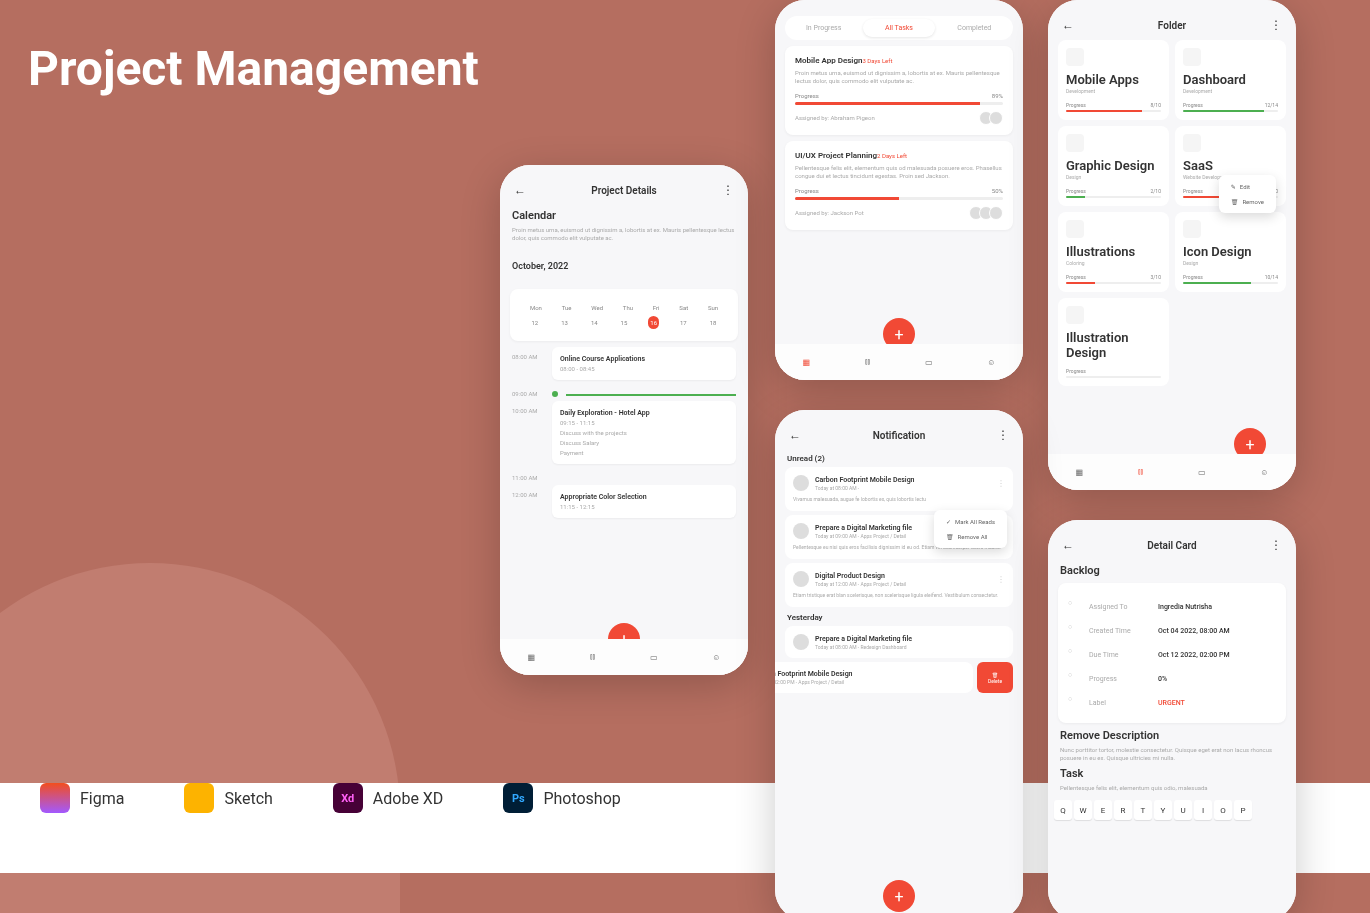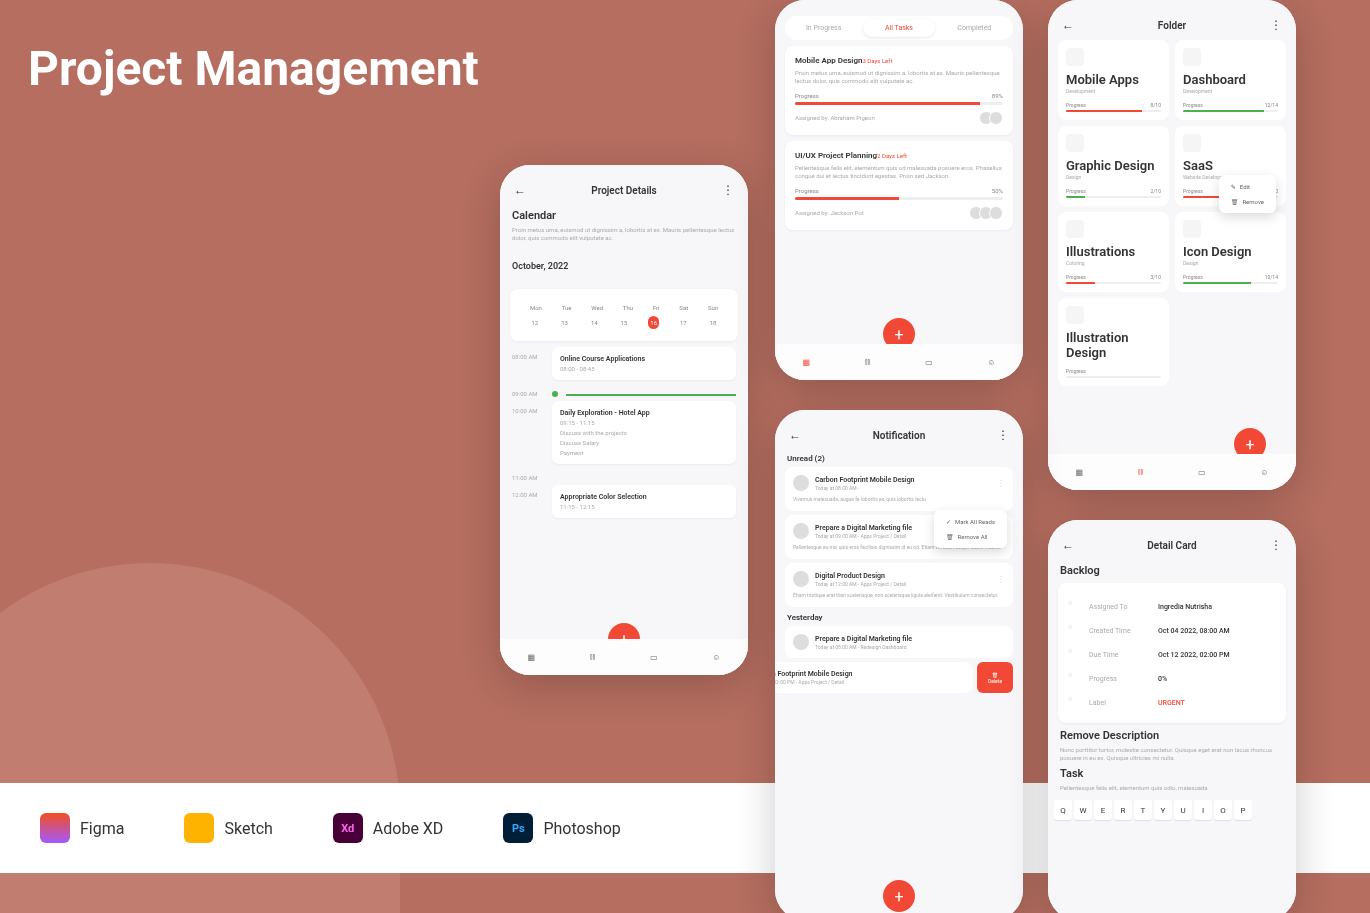--- a/index.html
+++ b/index.html
@@ -1,18 +1,18 @@
 <!DOCTYPE html>
 <html><head>
 <meta charset="utf-8">
 <style>
 *{box-sizing:border-box;margin:0;padding:0;font-family:-apple-system,BlinkMacSystemFont,'Segoe UI',Roboto,sans-serif}
 body{width:1370px;height:913px;background:#b56e60;overflow:hidden;position:relative}
 .header-title{position:absolute;top:40px;left:28px;color:#fff;font-size:48px;font-weight:700;line-height:1.2}
-.apps-row{position:absolute;bottom:40px;left:0;right:0;background:#fff;height:90px;display:flex;align-items:center;gap:60px;padding:0 40px}
+.apps-row{position:absolute;bottom:40px;left:0;right:0;background:#fff;height:90px;display:flex;align-items:flex-start;gap:60px;padding:0 40px}
 .app-item{display:flex;align-items:center;gap:10px;font-size:16px;color:#333}
 .app-icon{width:30px;height:30px;border-radius:6px;display:flex;align-items:center;justify-content:center}
 .phone{position:absolute;background:#fff;border-radius:30px;box-shadow:0 10px 40px rgba(0,0,0,0.2);overflow:hidden}
 .phone1{left:500px;top:165px;width:248px;height:510px}
 .phone2{left:775px;top:0;width:248px;height:380px}
 .phone3{left:1048px;top:0;width:248px;height:490px}
 .phone4{left:775px;top:410px;width:248px;height:510px}
 .phone5{left:1048px;top:520px;width:248px;height:400px}
 .phone-inner{background:#f7f7f9;height:100%;padding:10px 0;font-size:8px;color:#666;position:relative;overflow:hidden}
 .ph-header{display:flex;align-items:center;justify-content:space-between;padding:8px 14px}

